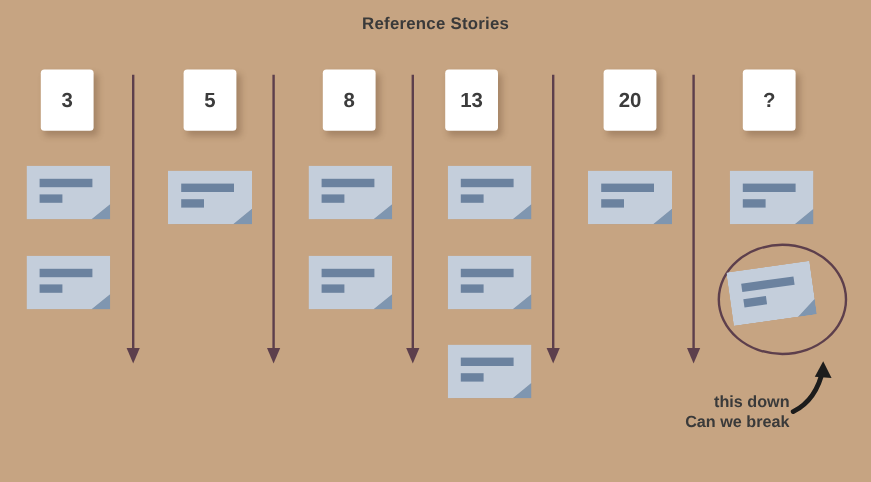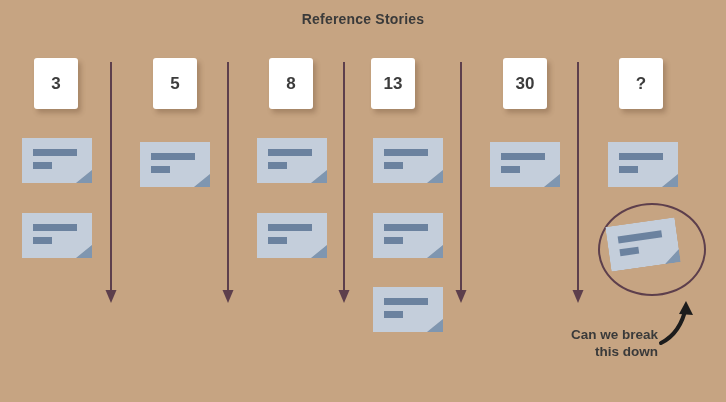--- a/index.html
+++ b/index.html
@@ -172,21 +172,21 @@
       <div class="ref-card" style="left: 153px; top: 58px;">
         <span>5</span>
       </div>
       <div class="ref-card" style="left: 269px; top: 58px;">
         <span>8</span>
       </div>
       <div class="ref-card" style="left: 371px; top: 58px;">
         <span>13</span>
       </div>
       <div class="ref-card" style="left: 503px; top: 58px;">
-        <span>30</span>
+        <span>20</span>
       </div>
       <div class="ref-card" style="left: 619px; top: 58px;">
         <span>?</span>
       </div>
     </div>
 
   <div id="notes-layer">
       <div class="note" style="left: 22px; top: 138px;">
         <div class="paper"></div>
         <div class="fold"></div>
@@ -254,22 +254,22 @@
   <div id="highlight-note-layer">
       <div class="note tilted" style="left: 608px; top: 222px;">
         <div class="paper"></div>
         <div class="fold"></div>
         <div class="bar bar-long"></div>
         <div class="bar bar-short"></div>
       </div>
     </div>
 
   <div id="annotation-text">
+    <div>this down</div>
     <div>Can we break</div>
-    <div>this down</div>
   </div>
 
   <svg id="annotation-arrow" viewBox="0 0 50 55" xmlns="http://www.w3.org/2000/svg">
     <path d="M6 48 C 14 44, 26 36, 31 12" stroke="#1c1c1c" stroke-width="4" fill="none" stroke-linecap="round"></path>
     <path d="M31 6 L 38 20 L 24 19 Z" fill="#1c1c1c"></path>
   </svg>
 
 </div>
 
 </body></html>

